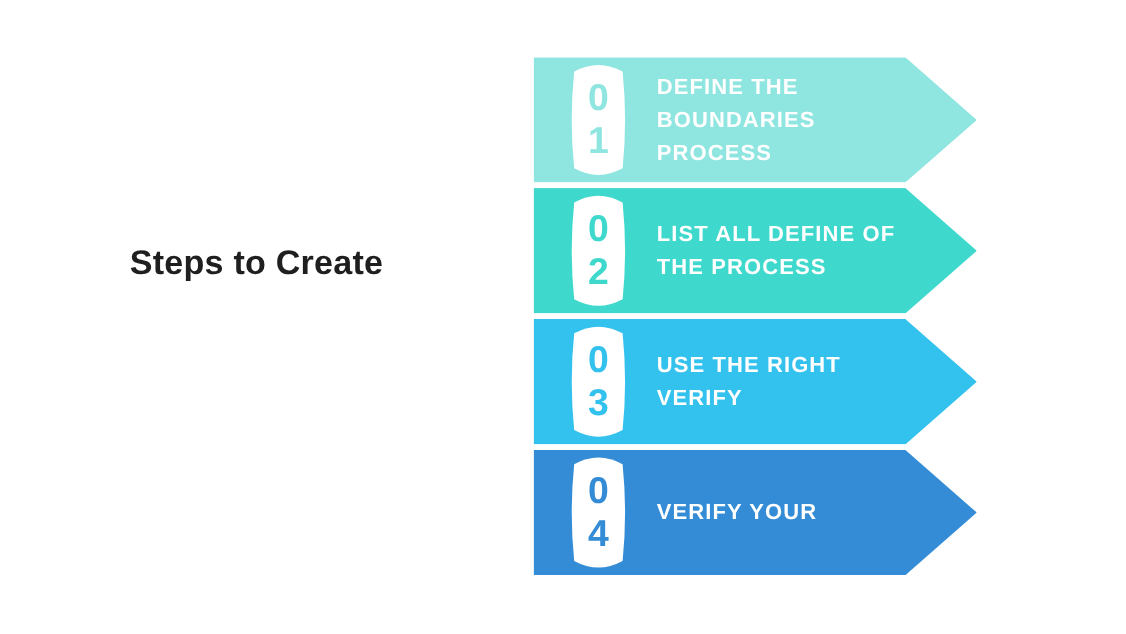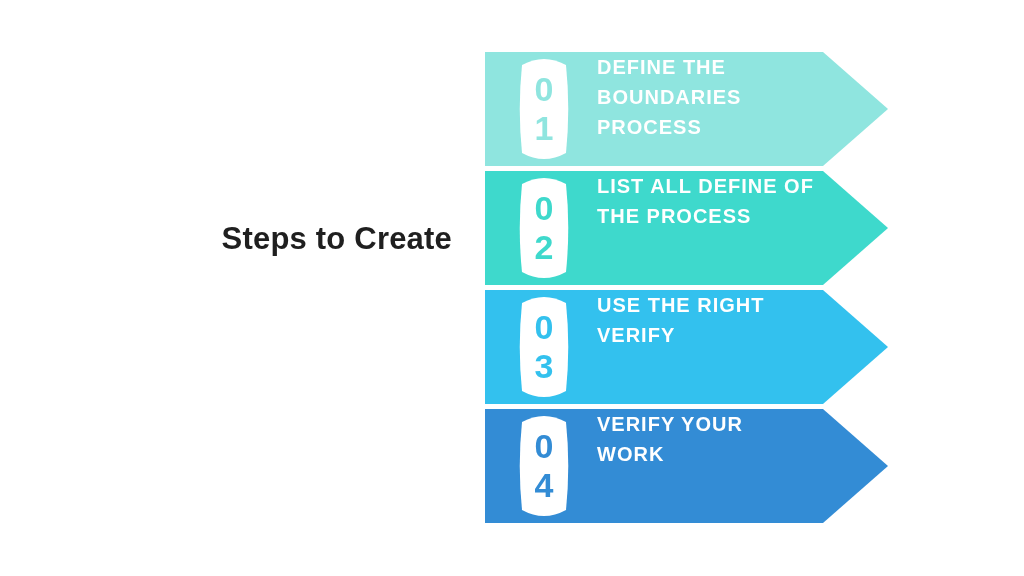--- a/index.html
+++ b/index.html
@@ -11,21 +11,21 @@
     width: 1024px;
     height: 576px;
     background: #ffffff;
   }
 
   .title-block {
     position: absolute;
     left: 118px;
     top: 216px;
     width: 334px;
-    text-align: right;
+    text-align: left;
     font-weight: bold;
     font-size: 31px;
     line-height: 45px;
     letter-spacing: 0.2px;
     color: #1f1f1f;
   }
   .title-line { display: block; }
 
   .steps-column {
     position: absolute;
@@ -68,20 +68,21 @@
   }
 
   .step-label {
     position: absolute;
     left: 112px;
     top: 0;
     bottom: 0;
     width: 235px;
     display: flex;
     flex-direction: column;
+    justify-content: center;
     color: #ffffff;
     font-weight: bold;
     font-size: 20px;
     line-height: 30px;
     letter-spacing: 1px;
   }
   .step-label span { display: block; }
 </style>
 </head>
 <body>
@@ -148,18 +149,17 @@
         <svg viewBox="0 0 58 110">
           <path d="M 7 11 Q 29 -1 51 11 Q 55.5 55 51 99 Q 29 111 7 99 Q 2.5 55 7 11 Z" fill="#ffffff"></path>
         </svg>
       </div>
       <div class="pill-digits" style="color: rgb(51, 140, 213);">
         <span>0</span>
         <span>4</span>
       </div>
       <div class="step-label">
         <span>VERIFY YOUR</span>
-        <span>WORK</span>
       </div>
     </div>
 
   </div>
 </div>
 
 </body></html>

